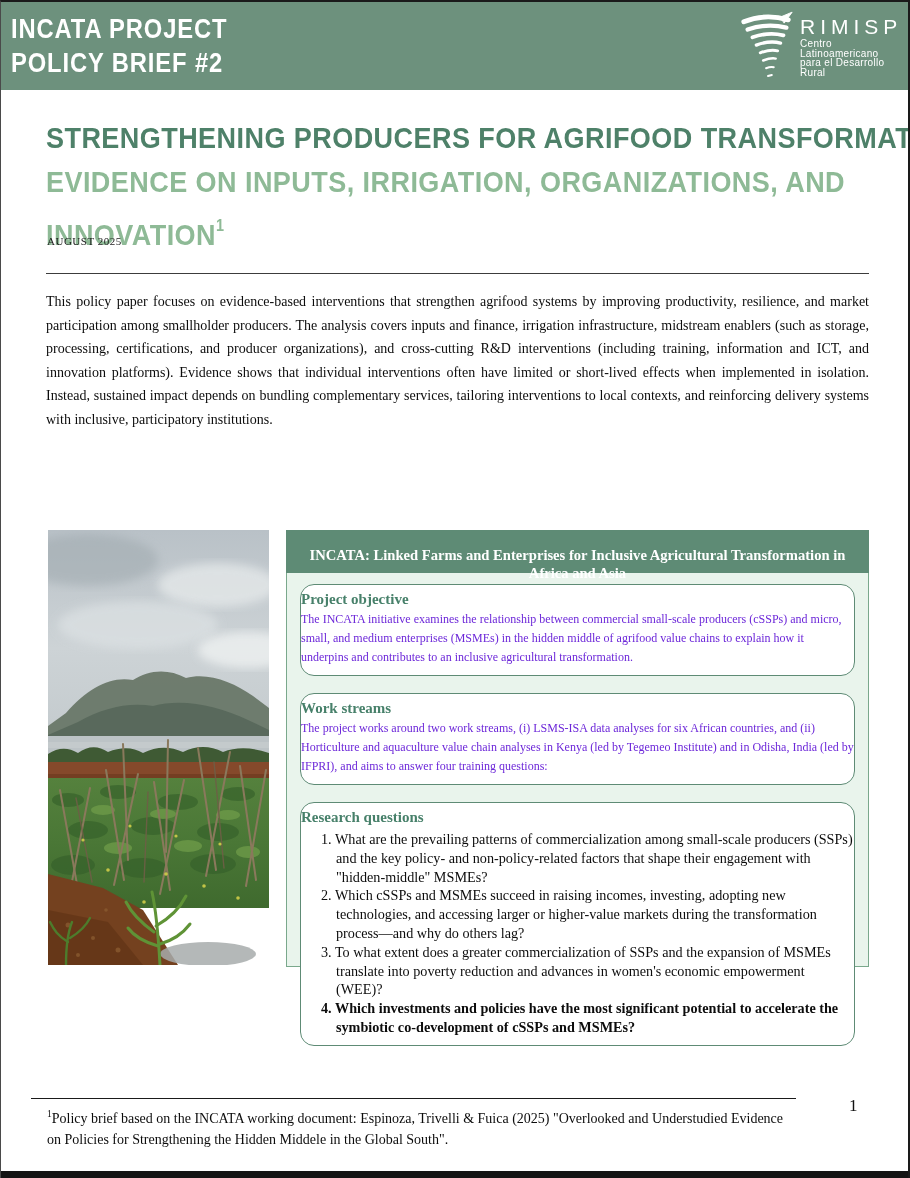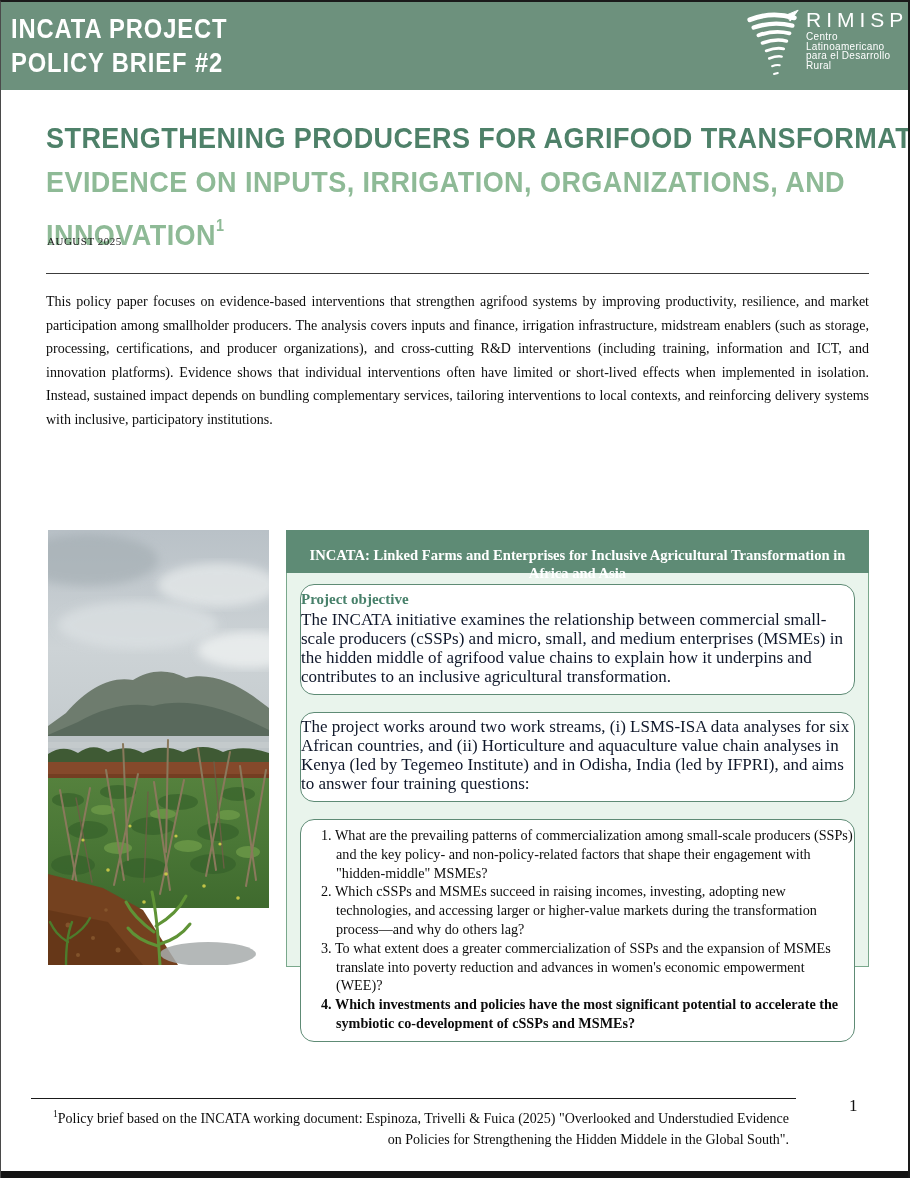--- a/index.html
+++ b/index.html
@@ -14,21 +14,21 @@
     position:absolute; left:0; top:0; width:100%; height:88px;
     background:#6d917d;
     text-decoration:underline;
   }
   .topbar-title { position:absolute; left:10px; top:10px; }
   .topbar-title .line {
     display:block; color:#fff; font-family:"Liberation Sans", sans-serif;
     font-weight:900; font-size:27px; line-height:34px; letter-spacing:1px;
     transform:scaleX(.88); transform-origin:0 50%; white-space:nowrap;
   }
-  .logo { position:absolute; right:4px; top:6px; width:160px; height:76px; display:flex; align-items:flex-start; }
+  .logo { position:absolute; right:10px; top:6px; width:160px; height:76px; display:flex; align-items:center; }
   .logo svg { flex:0 0 auto; }
   .logo-text { margin-left:4px; color:#fff; font-family:"Liberation Sans", sans-serif; }
   .logo-name { font-size:21px; letter-spacing:5px; line-height:24px; }
   .logo-tag { font-size:10px; letter-spacing:.3px; line-height:9.5px; }
   
   .title { position:absolute; left:45px; top:114px; width:840px; }
   .title .t-line {
     display:block; font-family:"Liberation Sans", sans-serif; font-weight:900;
     font-size:30px; line-height:44px; letter-spacing:.5px;
     transform:scaleX(.9); transform-origin:0 50%; white-space:nowrap;
@@ -56,34 +56,34 @@
   .ph-l2 { font-size:12.8px; line-height:16px; }
   .panel-body {
     height:394px; background:#e9f4ec; border:1px solid #7aa88c; border-top:none;
     padding:11px 13px; display:flex; flex-direction:column; gap:17px;
   }
   .card {
     background:#fff; border:1.6px solid #5e8b75; border-radius:14px;
     padding:4px 0 8px;
   }
   .card-heading { color:#47806a; font-weight:bold; font-size:15px; line-height:21px; }
-  .card-body { font-size:17px; line-height:19px; color:#0f172a; }
+  .card-body { font-size:12px; line-height:19px; color:#6d28d9; }
   .card.grow { flex:1 1 auto; }
   ol.questions { list-style:none; counter-reset:q; margin-top:2px; padding-left:20px; }
   ol.questions li {
     counter-increment:q; font-size:14.2px; line-height:18.8px; color:#0c0c0c;
     text-indent:-15px; padding-left:15px;
   }
   ol.questions li::before { content:counter(q) ". "; }
   ol.questions li.bold { font-weight:bold; }
   
   .foot-rule { position:absolute; left:30px; top:1096px; width:765px; border-top:1.6px solid #1a1a1a; }
   .footnote {
     position:absolute; left:46px; top:1102px; width:742px;
-    font-size:14px; line-height:20.5px; color:#0c0c0c;text-align:right;
+    font-size:14px; line-height:20.5px; color:#0c0c0c;
   }
   .footnote sup { font-size:9.5px; vertical-align:6px; }
   .page-number { position:absolute; left:848px; top:1094px; font-size:17px; color:#111; }
   .bottom-edge { position:absolute; left:0; bottom:0; width:100%; height:7px; background:#141414; }
 </style>
 </head>
 <body>
 
 <div class="page">
 
@@ -246,24 +246,26 @@
       <div class="ph-l2">Project funded by the Gates Foundation and implemented by Rimisp, MSU, IFPRI-Asia and Tegemeo Institute</div>
     </div>
     <div class="panel-body">
 
       <div class="card">
         <div class="card-heading">Project objective</div>
         <div class="card-body">The INCATA initiative examines the relationship between commercial small-scale producers (cSSPs) and micro, small, and medium enterprises (MSMEs) in the hidden middle of agrifood value chains to explain how it underpins and contributes to an inclusive agricultural transformation.</div>
       </div>
 
       <div class="card">
+        <div class="card-heading">Work streams</div>
         <div class="card-body">The project works around two work streams, (i) LSMS-ISA data analyses for six African countries, and (ii) Horticulture and aquaculture value chain analyses in Kenya (led by Tegemeo Institute) and in Odisha, India (led by IFPRI), and aims to answer four training questions:</div>
       </div>
 
       <div class="card grow">
+        <div class="card-heading">Research questions</div>
         <ol class="questions">
             <li>What are the prevailing patterns of commercialization among small-scale producers (SSPs) and the key policy- and non-policy-related factors that shape their engagement with "hidden-middle" MSMEs?</li>
             <li>Which cSSPs and MSMEs succeed in raising incomes, investing, adopting new technologies, and accessing larger or higher-value markets during the transformation process—and why do others lag?</li>
             <li>To what extent does a greater commercialization of SSPs and the expansion of MSMEs translate into poverty reduction and advances in women's economic empowerment (WEE)?</li>
             <li class="bold">Which investments and policies have the most significant potential to accelerate the symbiotic co-development of cSSPs and MSMEs?</li>
           </ol>
       </div>
 
     </div>
   </div>

